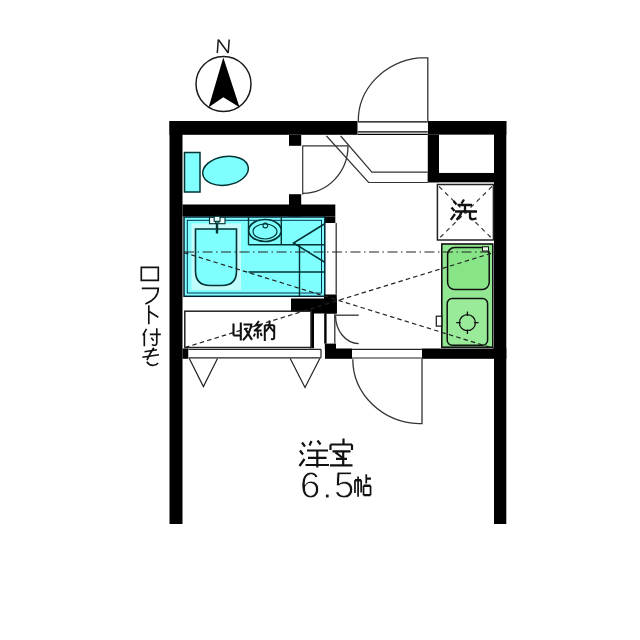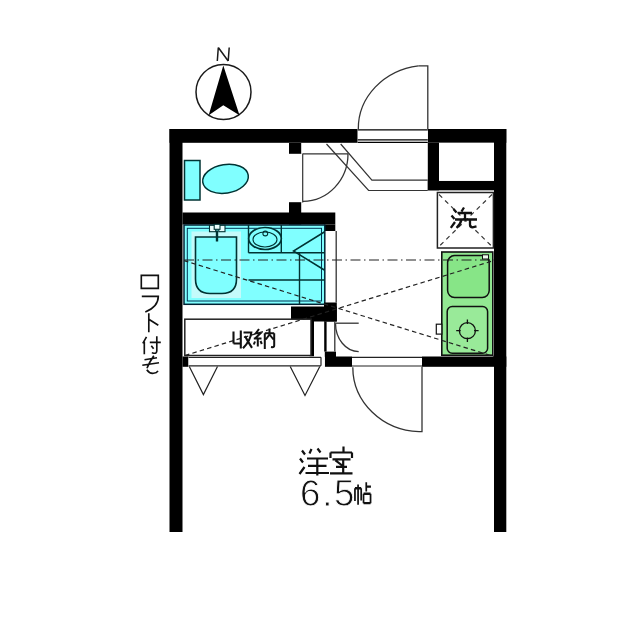--- a/index.html
+++ b/index.html
@@ -1,16 +1,16 @@
 <!DOCTYPE html>
 <html><head>
 <meta charset="utf-8">
 <style>
   html,body{margin:0;padding:0;background:#fff;}
-  #plan{position:relative;width:640px;height:524px;font-family:"Liberation Sans",sans-serif;margin-top:8px;}
+  #plan{position:relative;width:640px;height:524px;font-family:"Liberation Sans",sans-serif;}
 </style>
 </head>
 <body>
 <div id="plan">
 <svg width="640" height="640" viewBox="0 0 640 640" xmlns="http://www.w3.org/2000/svg">
 <rect x="0" y="0" width="640" height="640" fill="#ffffff"></rect>
 
 <circle cx="223.5" cy="84" r="27.5" fill="none" stroke="#1a1a1a" stroke-width="1.5"></circle>
 
 <path d="M223.3 57.5 L239.5 107.2 L223.3 97.2 L208.7 107.2 Z" fill="#000"></path>

